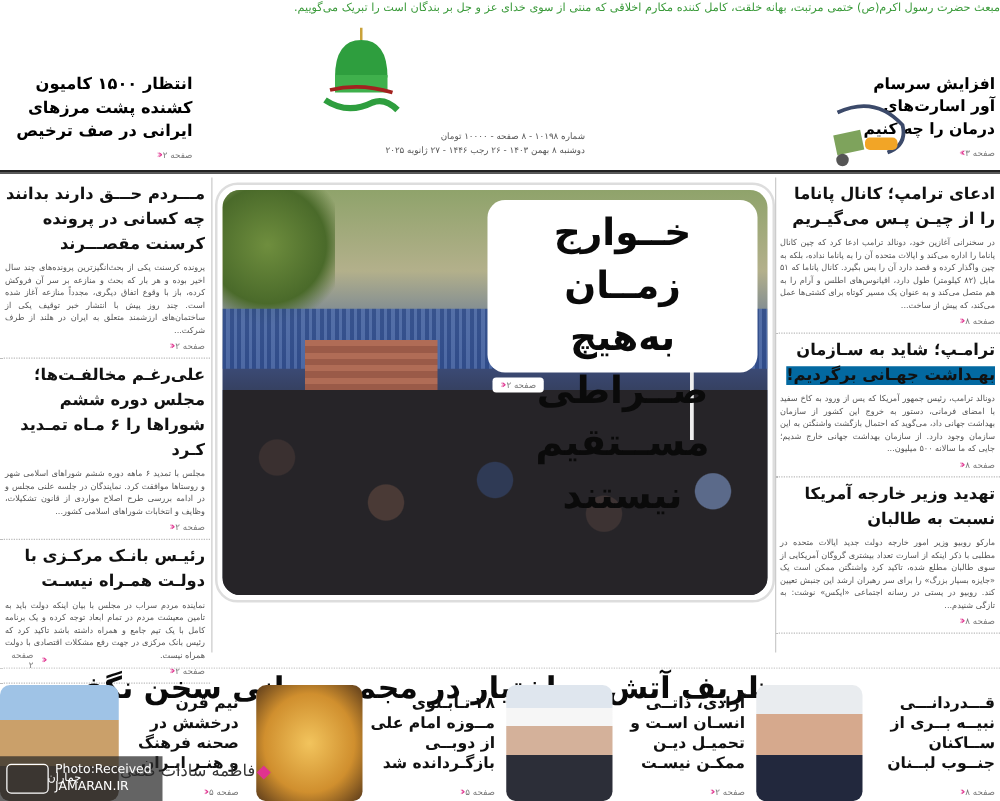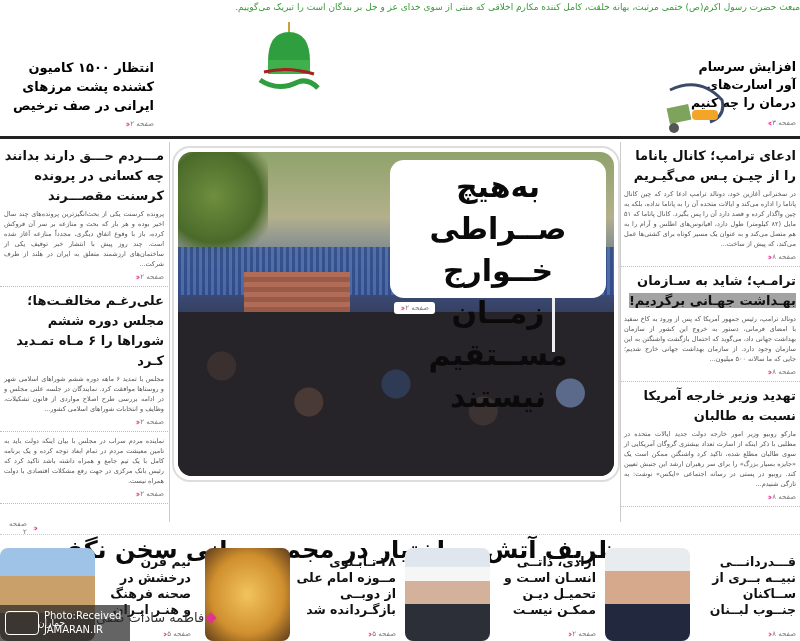--- a/index.html
+++ b/index.html
@@ -24,21 +24,21 @@
   .chev { color: #e0338f; font-weight: bold; font-size: 9px; letter-spacing: -3px; }
   .chev .l { color: #f2a7cf; }
 
   .col { position: absolute; top: 142px; }
   .col-left { left: 0; width: 168px; }
   .col-right { left: 620px; width: 180px; }
   .story { padding: 4px 4px 2px 4px; border-bottom: 1px dotted #bbb; }
   .story h3 { font-size: 13px; line-height: 20px; text-align: right; font-weight: bold; margin-bottom: 3px; }
   .story p { font-size: 6.5px; line-height: 10px; color: #555; text-align: justify; margin-bottom: 3px; }
   .story .pgref { margin-bottom: 2px; }
-  .hl-pink { background: #a3a3a3; }
+  .hl-pink { background: #0369a1; }
 
   .vline { position: absolute; top: 142px; width: 1px; height: 380px; background: #ccc; }
 
   .center { position: absolute; left: 172px; top: 146px; width: 448px; height: 336px; border: 2px solid #ddd; border-radius: 18px; overflow: hidden; }
   .photo { position: absolute; inset: 4px; border-radius: 14px; overflow: hidden;
     background: linear-gradient(180deg, #8fa36b 0%, #b3b08b 20%, #6e7f95 34%, #3b4a75 44%, #2b2e3a 60%, #1b1d26 100%); }
   .photo .trees { position: absolute; left: 0; top: 0; width: 90px; height: 110px; background: radial-gradient(circle at 40% 40%, #6f8e3e 0%, #4a6a2a 55%, transparent 75%); }
   .photo .fence { position: absolute; left: 0; top: 95px; width: 100%; height: 48px; background: repeating-linear-gradient(90deg, #2f4c8c 0 3px, #4f6ca9 3px 6px); opacity: .9; }
   .photo .wall { position: absolute; left: 66px; top: 120px; width: 106px; height: 50px; background: repeating-linear-gradient(0deg, #9a5a48 0 5px, #b06c56 5px 10px); }
   .photo .crowd { position: absolute; left: 0; top: 160px; width: 100%; height: 180px;
@@ -84,20 +84,24 @@
 <div class="topbar">مبعث حضرت رسول اکرم(ص) ختمی مرتبت، بهانه خلقت، کامل کننده مکارم اخلاقی که منتی از سوی خدای عز و جل بر بندگان است را تبریک می‌گوییم.</div>
 
 <div class="masthead">
   <svg class="logo-dome" viewBox="0 0 62 74">
     <rect x="30" y="0" width="2" height="10" fill="#c9a23a"></rect>
     <path d="M10 40 Q10 10 31 10 Q52 10 52 40 Z" fill="#2e9e3e"></path>
     <rect x="10" y="38" width="42" height="14" fill="#3fb04c"></rect>
     <path d="M6 50 Q30 44 56 52" stroke="#a3221f" stroke-width="3" fill="none"></path>
     <path d="M2 58 Q20 70 40 60 Q50 56 60 66" stroke="#2e9e3e" stroke-width="5" fill="none"></path>
   </svg>
+  <div class="mast-info">
+    <div>شماره ۱۰۱۹۸ - ۸ صفحه - ۱۰۰۰۰ تومان</div>
+    <div>دوشنبه ۸ بهمن ۱۴۰۳ - ۲۶ رجب ۱۴۴۶ - ۲۷ ژانویه ۲۰۲۵</div>
+  </div>
 </div>
 
 <div class="teaser" style="left:4px; top:58px; width:150px;">
   <h3 style="font-size:13px; line-height:19px; text-align:right;">انتظار ۱۵۰۰ کامیون کشنده پشت مرزهای ایرانی در صف ترخیص</h3>
   <div class="pgref" style="margin-top:4px;">
     <span>صفحه ۲</span>
     <span class="chev">‹<span class="l">‹‹</span></span>
   </div>
 </div>
 
@@ -128,20 +132,21 @@
   </div>
   <div class="story">
     <h3>علی‌رغـم مخالفـت‌ها؛ مجلس دوره ششم شوراها را ۶ مـاه تمـدید کـرد</h3>
     <p>مجلس با تمدید ۶ ماهه دوره ششم شوراهای اسلامی شهر و روستاها موافقت کرد. نمایندگان در جلسه علنی مجلس و در ادامه بررسی طرح اصلاح مواردی از قانون تشکیلات، وظایف و انتخابات شوراهای اسلامی کشور...</p>
     <div class="pgref">
       <span>صفحه ۲</span>
       <span class="chev">‹<span class="l">‹‹</span></span>
     </div>
   </div>
   <div class="story">
+    <h3>رئیـس بانـک مرکـزی با دولـت همـراه نیسـت</h3>
     <p>نماینده مردم سراب در مجلس با بیان اینکه دولت باید به تامین معیشت مردم در تمام ابعاد توجه کرده و یک برنامه کامل با یک تیم جامع و همراه داشته باشد تاکید کرد که رئیس بانک مرکزی در جهت رفع مشکلات اقتصادی با دولت همراه نیست.</p>
     <div class="pgref">
       <span>صفحه ۲</span>
       <span class="chev">‹<span class="l">‹‹</span></span>
     </div>
   </div>
 </div>
 <div class="vline" style="left:169px;"></div>
 
 <div class="col col-right">
@@ -177,22 +182,22 @@
 
 <div class="center">
   <div class="photo">
     <div class="trees"></div>
     <div class="fence"></div>
     <div class="wall"></div>
     <div class="crowd"></div>
     <div class="pole"></div>
   </div>
   <div class="lead-box">
+    <h1>خــوارج زمــان</h1>
     <h1>به‌هیچ صــراطی</h1>
-    <h1>خــوارج زمــان</h1>
     <h1>مســتقیم نیستند</h1>
   </div>
   <div class="lead-ref pgref">
     <span>صفحه ۲</span>
     <span class="chev">‹<span class="l">‹‹</span></span>
   </div>
 </div>
 
 <div class="sub-headline">
   <h2>ظریف آتش به اختیار در مجمع جهانی سخن نگفت</h2>

